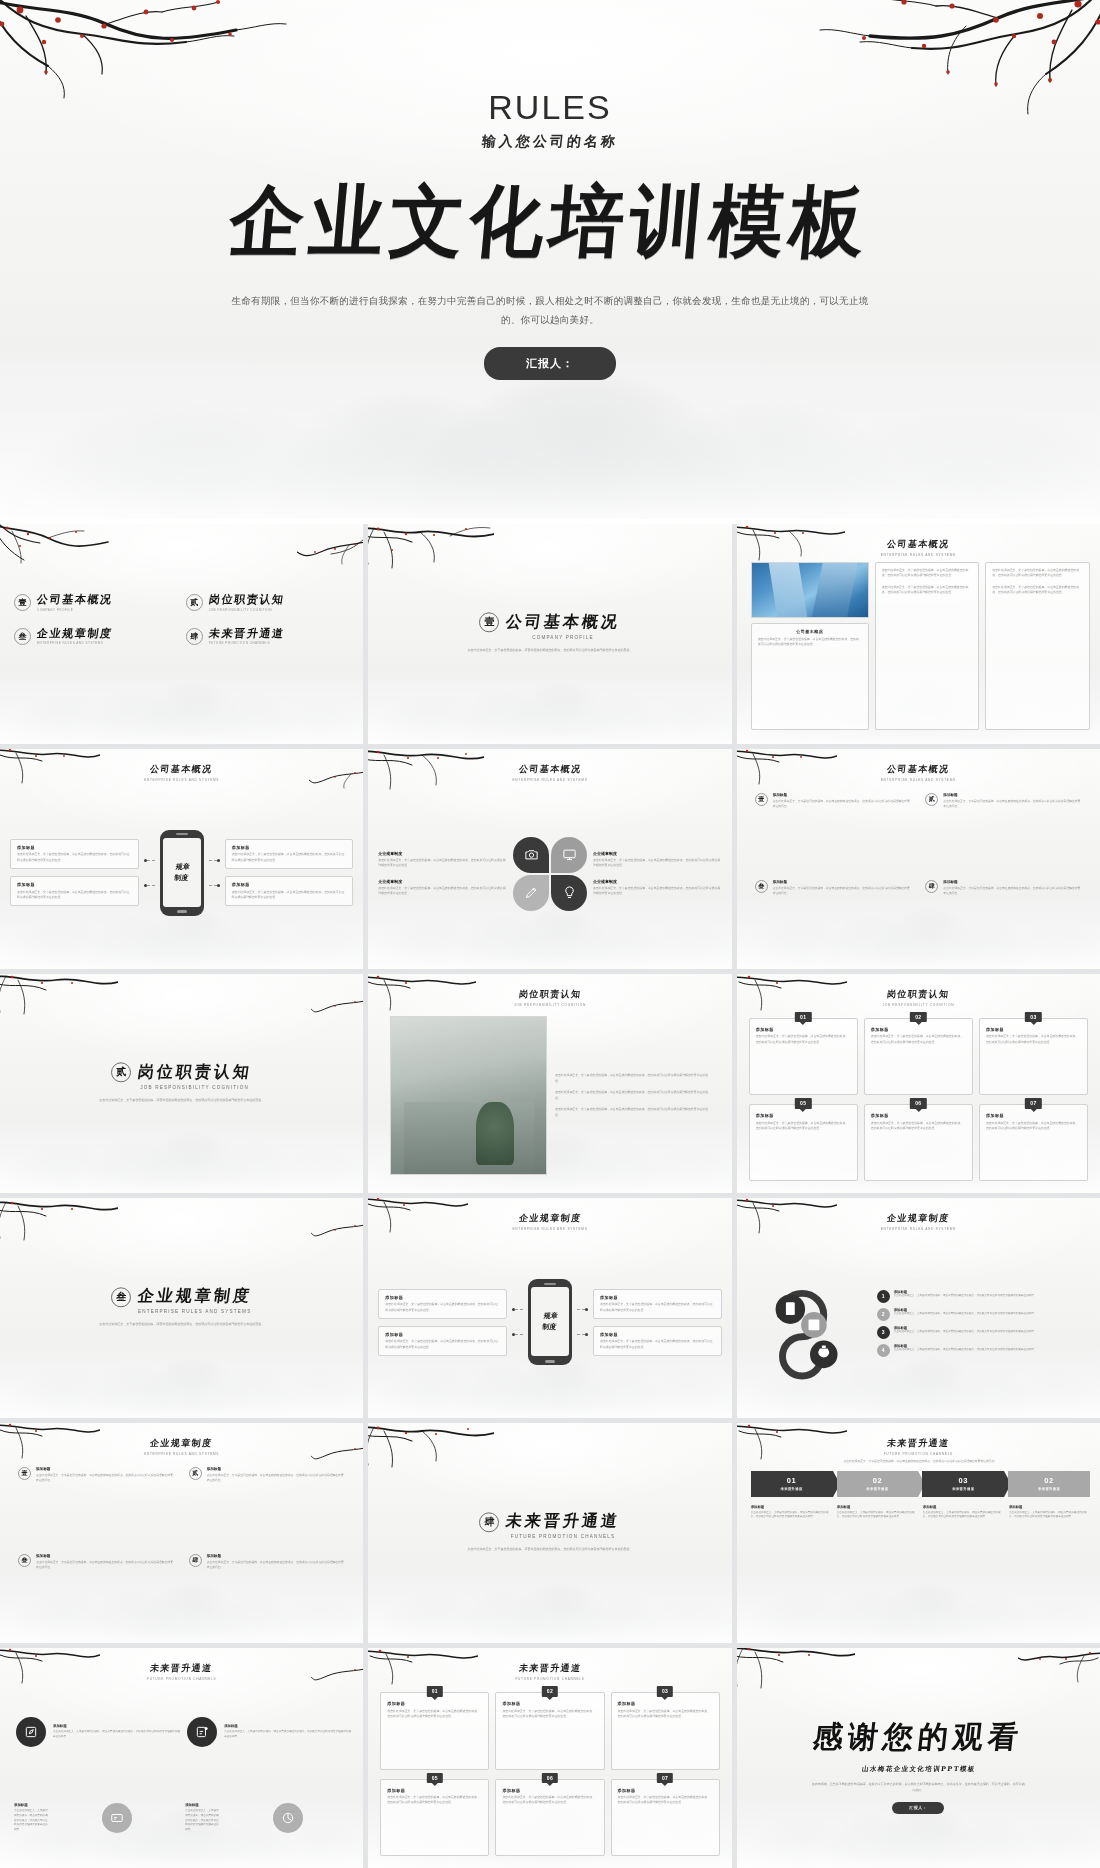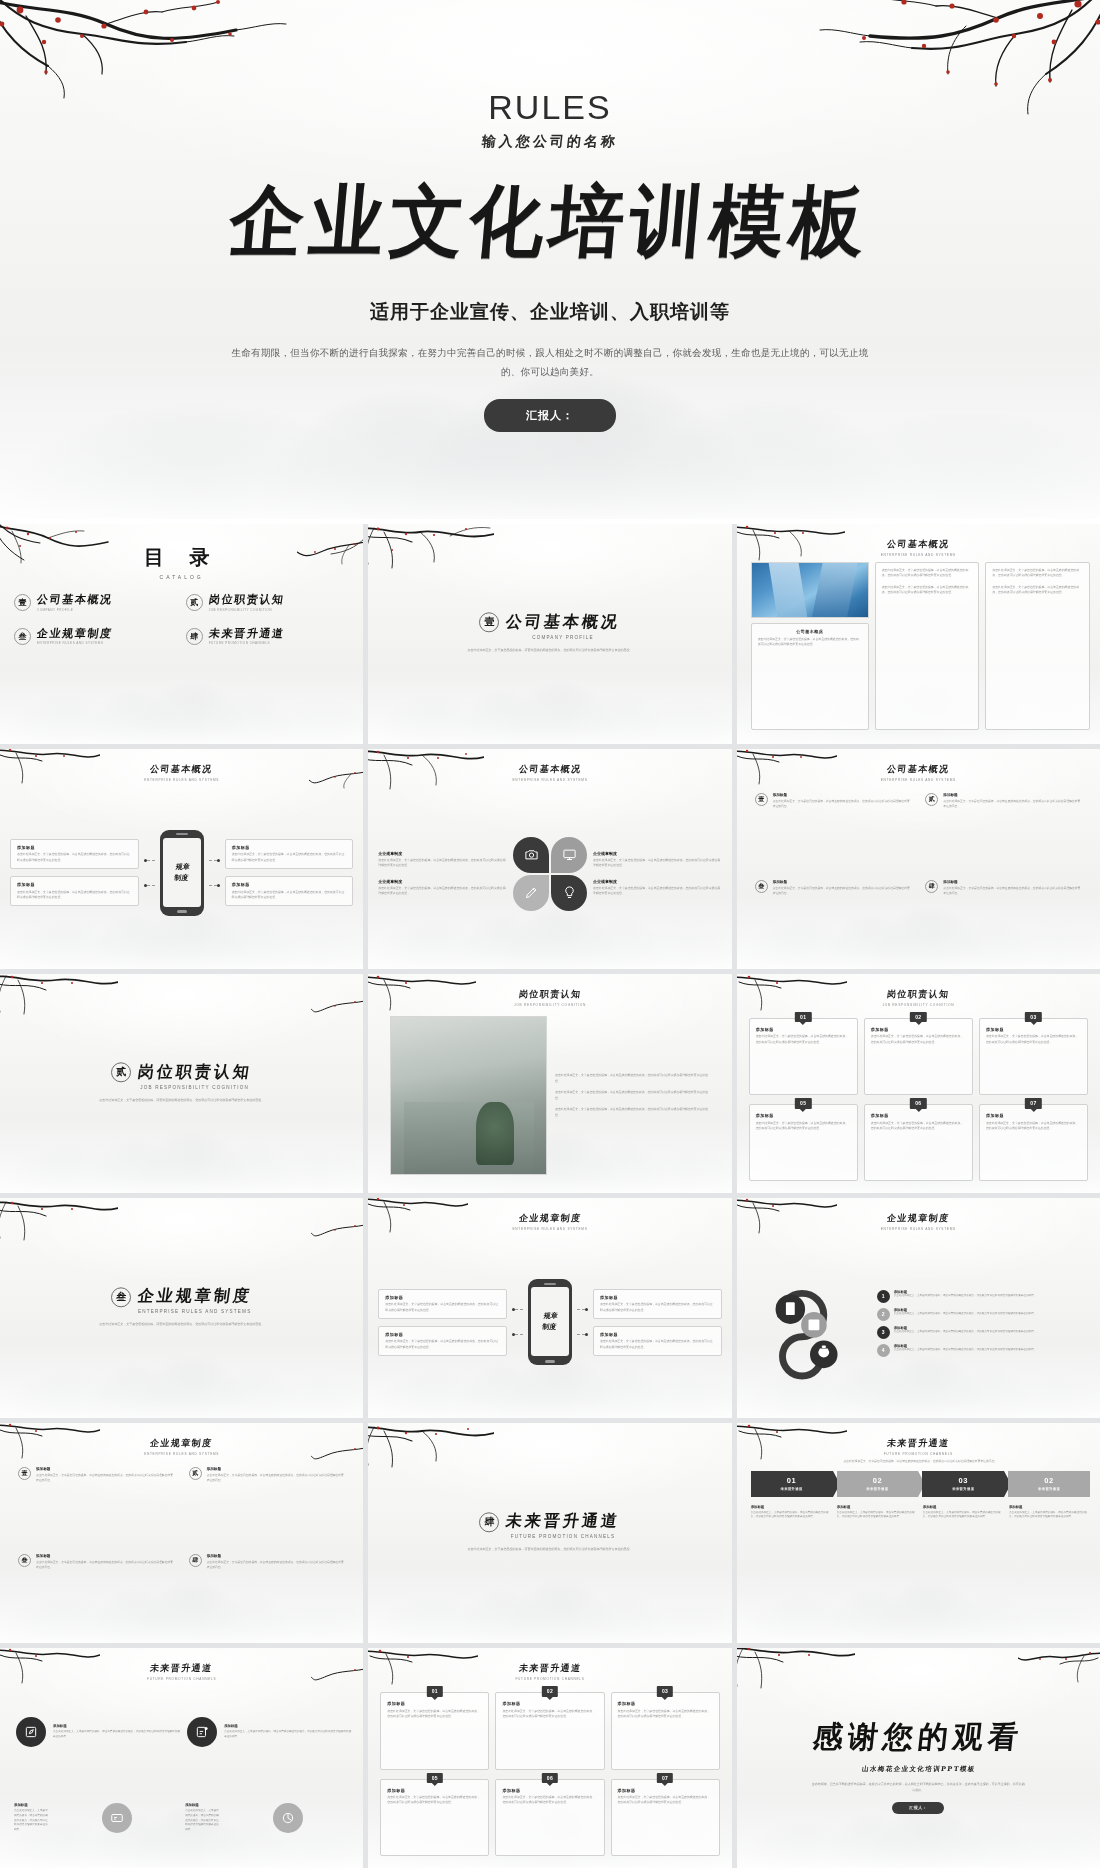--- a/index.html
+++ b/index.html
@@ -348,21 +348,20 @@
         <circle cx="120" cy="98" r="1.8"></circle>
           <circle cx="168" cy="86" r="1.8"></circle>
       </g>
     </svg>
   </div>
 
   <div class="hero-inner">
     <div class="hero-logo">RULES</div>
     <div class="hero-company">输入您公司的名称</div>
     <h1 class="hero-title">企业文化培训模板</h1>
-    <div class="hero-sub">适用于企业宣传、企业培训、入职培训等</div>
     <p class="hero-desc">生命有期限，但当你不断的进行自我探索，在努力中完善自己的时候，跟人相处之时不断的调整自己，你就会发现，生命也是无止境的，可以无止境的、你可以趋向美好。</p>
     <button class="hero-btn">汇报人：</button>
   </div>
 </section>
 
 <div id="grid">
 
   <div class="slide">
     <div class="ink-bg">
         <div class="paper"></div>
@@ -395,24 +394,20 @@
         <path d="M20 9 C 26 18, 28 22, 27 28" stroke-width=".6"></path>
           </g>
         <g fill="#b02a20">
             <circle cx="14" cy="8" r="1.1"></circle>
             <circle cx="34" cy="13" r="1"></circle>
             <circle cx="54" cy="16" r=".9"></circle>
           </g>
       </svg>
     </div>
 
-    <div class="cat-title">
-      <div class="cn">目 录</div>
-      <div class="en">CATALOG</div>
-    </div>
 
     <div class="cat-grid">
       <div class="cat-item">
         <div class="cat-circle">壹</div>
         <div class="cat-text">
           <span class="cn">公司基本概况</span>
           <span class="en">COMPANY PROFILE</span>
         </div>
       </div>
       <div class="cat-item">

